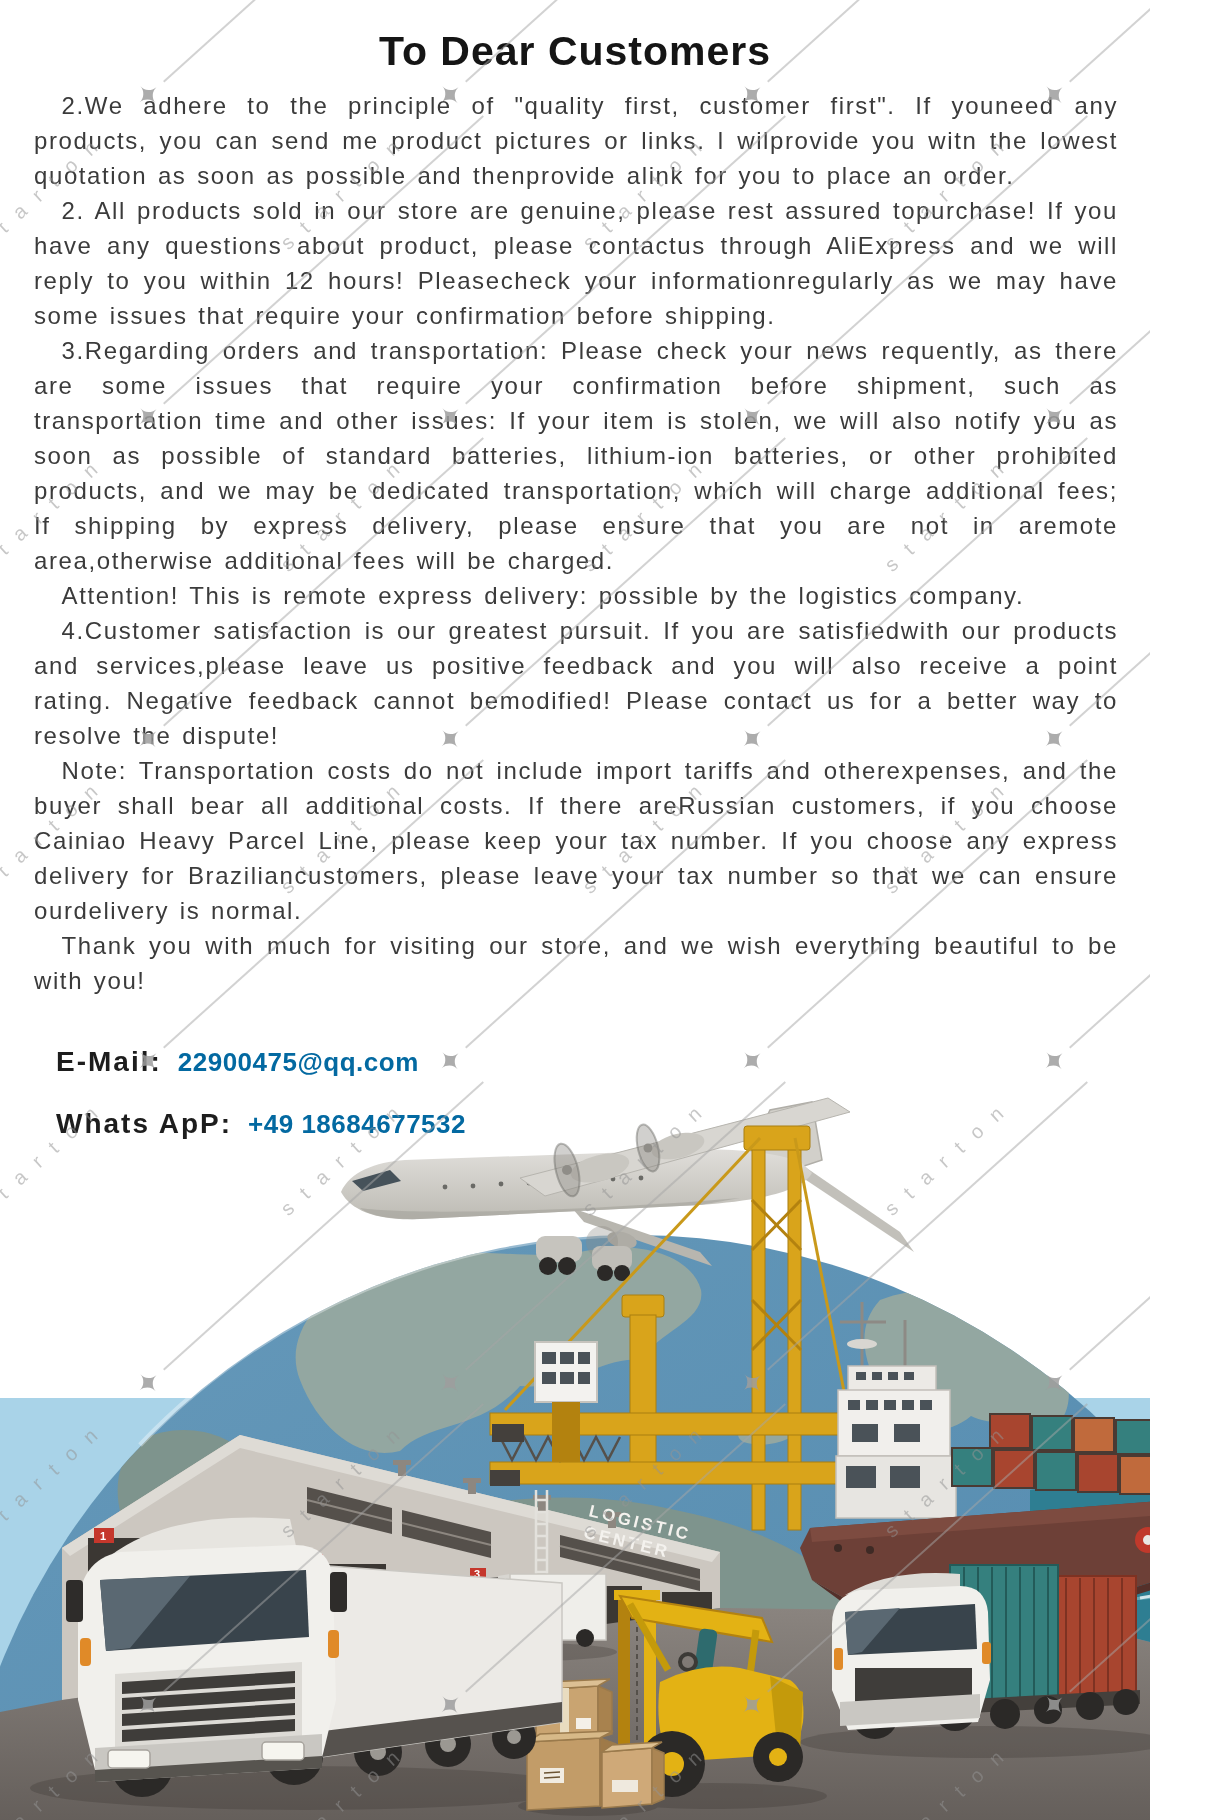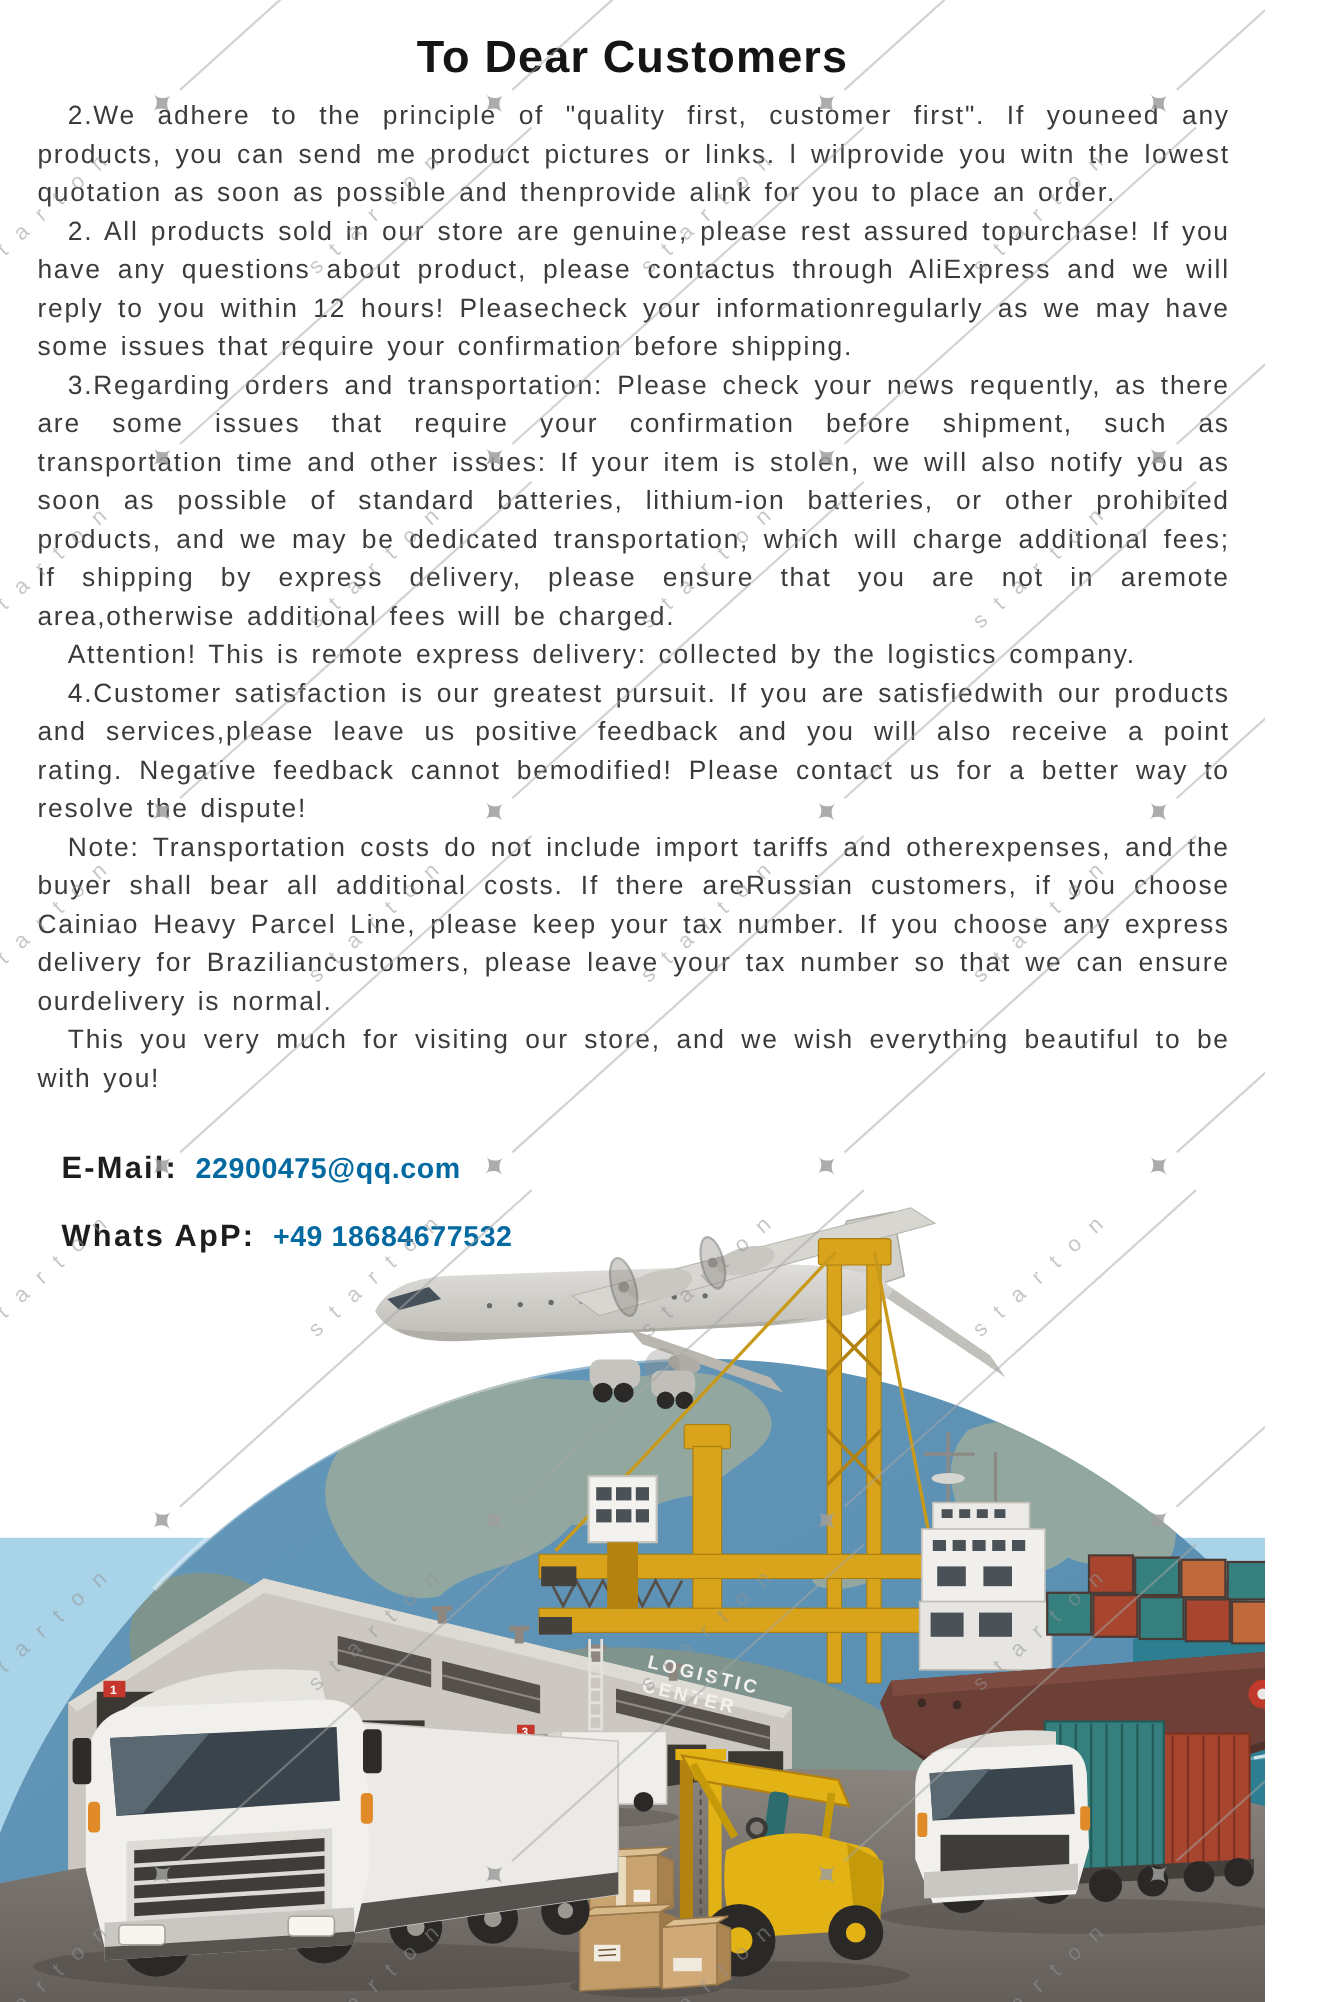--- a/index.html
+++ b/index.html
@@ -49,24 +49,24 @@
 <body>
 
 <div class="page">
 
   <h1 class="title">To Dear Customers</h1>
 
   <div class="notice">
     <p>2.We adhere to the principle of "quality first, customer first". If youneed any products, you can send me product pictures or links. l wilprovide you witn the lowest quotation as soon as possible and thenprovide alink for you to place an order.</p>
     <p>2. All products sold in our store are genuine, please rest assured topurchase! If you have any questions about product, please contactus through AliExpress and we will reply to you within 12 hours! Pleasecheck your informationregularly as we may have some issues that require your confirmation before shipping.</p>
     <p>3.Regarding orders and transportation: Please check your news requently, as there are some issues that require your confirmation before shipment, such as transportation time and other issues: If your item is stolen, we will also notify you as soon as possible of standard batteries, lithium-ion batteries, or other prohibited products, and we may be dedicated transportation, which will charge additional fees;  If shipping by express delivery, please ensure that you are not in aremote area,otherwise additional fees will be charged.</p>
-    <p>Attention! This is remote express delivery: collected by the logistics company.</p>
+    <p>Attention! This is remote express delivery: possible by the logistics company.</p>
     <p>4.Customer satisfaction is our greatest pursuit. If you are satisfiedwith our products and services,please leave us positive feedback and you will also receive a point rating. Negative feedback cannot bemodified! Please contact us for a better way to resolve the dispute!</p>
     <p>Note: Transportation costs do not include import tariffs and otherexpenses, and the buyer shall bear all additional costs. If there areRussian customers, if you choose Cainiao Heavy Parcel Line, please keep your tax number. If you choose any express delivery for Braziliancustomers, please leave your tax number so that we can ensure ourdelivery is normal.</p>
-    <p>This you very much for visiting our store, and we wish everything beautiful to be with you!</p>
+    <p>Thank you with much for visiting our store, and we wish everything beautiful to be with you!</p>
   </div>
 
   <div class="contact">
     <div class="contact-row">
       <span class="clabel">E-Mail:</span>
       <span class="cvalue">22900475@qq.com</span>
     </div>
     <div class="contact-row">
       <span class="clabel">Whats ApP:</span>
       <span class="cvalue">+49 18684677532</span>

